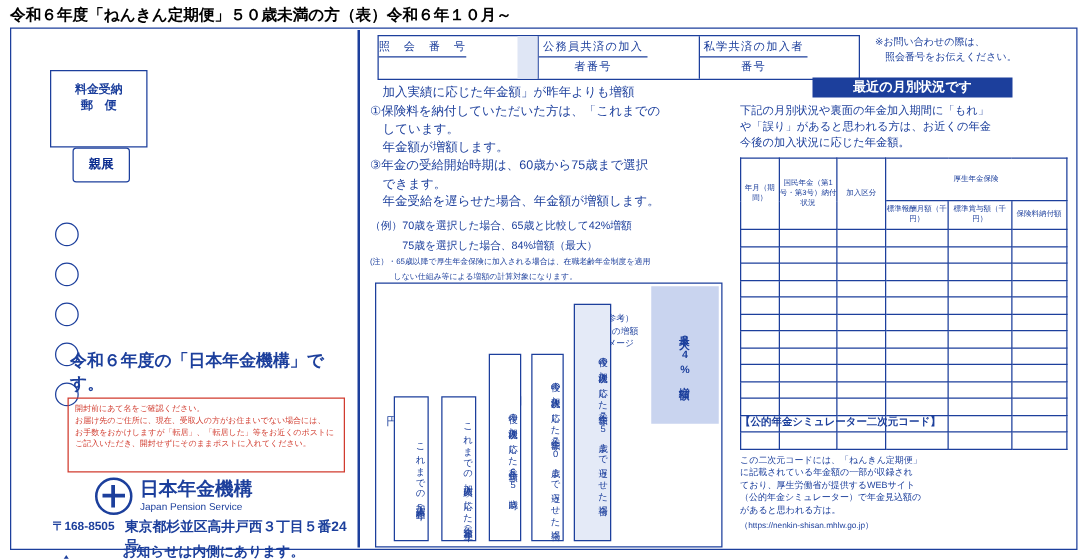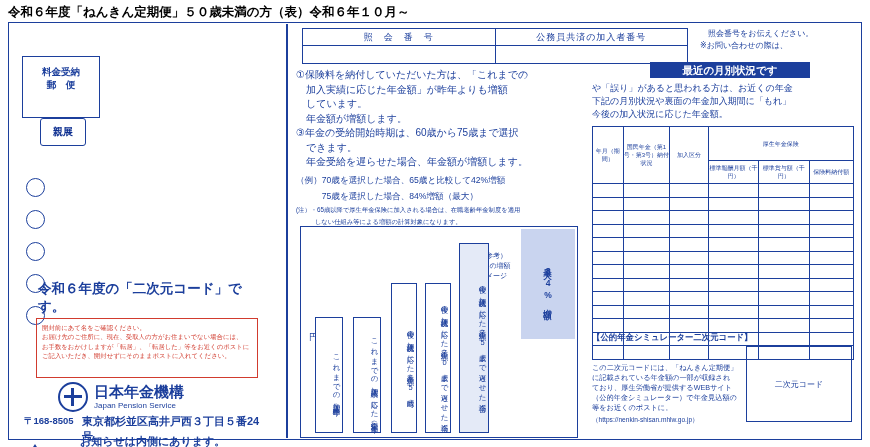--- a/index.html
+++ b/index.html
@@ -21,21 +21,21 @@
   }
 
   
   .frame{
     position:absolute;left:8px;top:22px;width:854px;height:418px;
     border:1.5px solid #1c3f9c;
     box-sizing:border-box;
   }
 
   
-  .left-col{position:absolute;left:10px;top:30px;width:258px;height:404px;}
+  .left-col{position:absolute;left:28px;top:30px;width:258px;height:404px;}
 
   .stamp-box{
     position:absolute;left:12px;top:26px;width:78px;height:62px;
     border:1.5px solid #1c3f9c;text-align:center;
     font-size:9.5px;line-height:13px;color:#1c3f9c;font-weight:bold;
     padding-top:8px;box-sizing:border-box;
   }
   .stamp-circle{
     position:absolute;left:30px;top:88px;width:44px;height:26px;
     border:1.5px solid #1c3f9c;border-radius:3px;
@@ -83,21 +83,21 @@
 
   .vline{position:absolute;left:286px;top:24px;width:1.5px;height:414px;background:#1c3f9c;}
 
   
   .hdr-table{
     position:absolute;left:302px;top:28px;width:386px;height:36px;
     border:1.4px solid #1c3f9c;box-sizing:border-box;display:flex;
   }
   .hdr-table .cell{
     flex:1;border-right:1.2px solid #1c3f9c;box-sizing:border-box;
-    display:flex;flex-direction:column;gap:41px;
+    display:flex;flex-direction:row;gap:41px;
   }
   .hdr-table .cell:last-child{border-right:none;}
   .hdr-table .cap{
     font-size:9px;text-align:center;line-height:16px;height:16px;
     border-bottom:1.2px solid #1c3f9c;letter-spacing:1px;color:#1c3f9c;
   }
   .hdr-table .val{flex:1;}
 
   .hdr-note{
     position:absolute;left:700px;top:28px;width:155px;
@@ -200,21 +200,21 @@
     </div>
 
     <div class="stamp-circle">親展</div>
 
     <div class="punch p1"></div>
     <div class="punch p2"></div>
     <div class="punch p3"></div>
     <div class="punch p4"></div>
     <div class="punch p5"></div>
 
-    <div class="reiwa-line">令和６年度の「二次元コード」です。</div>
+    <div class="reiwa-line">令和６年度の「日本年金機構」です。</div>
 
     <div class="red-note">
       <div>開封前にあて名をご確認ください。</div>
       <div>お届け先のご住所に、現在、受取人の方がお住まいでない場合には、</div>
       <div>お手数をおかけしますが「転居」、「転居した」等をお近くのポストに</div>
       <div>ご記入いただき、開封せずにそのままポストに入れてください。</div>
     </div>
 
     <div class="logo-row">
       <div class="logo-mark"></div>
@@ -233,48 +233,52 @@
 
   <div class="hdr-table">
     <div class="cell">
       <div class="cap">照　会　番　号</div>
       <div class="val filler"></div>
     </div>
     <div class="cell">
       <div class="cap">公務員共済の加入者番号</div>
       <div class="val filler"></div>
     </div>
+    <div class="cell">
+      <div class="cap">私学共済の加入者番号</div>
+      <div class="val filler"></div>
+    </div>
   </div>
 
   <div class="hdr-note">
+    <div>※お問い合わせの際は、</div>
     <div>　照会番号をお伝えください。</div>
-    <div>※お問い合わせの際は、</div>
   </div>
 
   <div class="explain">
+    <p>　加入実績に応じた年金額」が昨年よりも増額</p>
     <p>①保険料を納付していただいた方は、「これまでの</p>
-    <p>　加入実績に応じた年金額」が昨年よりも増額</p>
     <p>　しています。</p>
     <p>　年金額が増額します。</p>
     <p>③年金の受給開始時期は、60歳から75歳まで選択</p>
     <p>　できます。</p>
     <p>　年金受給を遅らせた場合、年金額が増額します。</p>
     <div class="ex-sub">（例）70歳を選択した場合、65歳と比較して42%増額</div>
     <div class="ex-sub">　　　75歳を選択した場合、84%増額（最大）</div>
     <div class="ex-fine">(注）・65歳以降で厚生年金保険に加入される場合は、在職老齢年金制度を適用</div>
     <div class="ex-fine">　　　しない仕組み等による増額の計算対象になります。</div>
     <div class="ex-fine">　　・遺族年金や障害年金を受け取ることがある場合には、老齢年金の受給開始</div>
     <div class="ex-fine">　　　時期を遅らせることができないことがあります。</div>
   </div>
 
   <div class="right-panel">
     <div class="rp-title">最近の月別状況です</div>
     <div class="rp-lead">
+      <div>下記の月別状況や裏面の年金加入期間に「もれ」</div>
       <div>や「誤り」があると思われる方は、お近くの年金</div>
-      <div>下記の月別状況や裏面の年金加入期間に「もれ」</div>
       <div>今後の加入状況に応じた年金額。</div>
     </div>
 
     <table class="mon-table">
       <tbody>
           <tr class="mon-head-tall">
         <th rowspan="2" style="width:30px">年月（期間）</th>
         <th rowspan="2" style="width:46px">国民年金（第1号・第3号）納付状況</th>
         <th rowspan="2" style="width:38px">加入区分</th>
         <th colspan="3">厚生年金保険</th>
@@ -392,24 +396,23 @@
       </table>
   </div>
 
   <div class="qr-block">
     <div class="qr-title">【公的年金シミュレーター二次元コード】</div>
     <div class="qr-text">
       <div>この二次元コードには、「ねんきん定期便」</div>
       <div>に記載されている年金額の一部が収録され</div>
       <div>ており、厚生労働省が提供するWEBサイト</div>
       <div>（公的年金シミュレーター）で年金見込額の</div>
-      <div>等をお近くのポストに。</div>
+      <div>があると思われる方は。</div>
     </div>
     <div class="qr-url">（https://nenkin-shisan.mhlw.go.jp）</div>
-    <div class="qr-box">二次元コード</div>
   </div>
 
   <div class="graphic">
     <div class="g-hatch">最大84%増額</div>
     <div class="g-ref">
       <div>（参考）</div>
       <div>今後の増額</div>
       <div>イメージ</div>
     </div>
 

